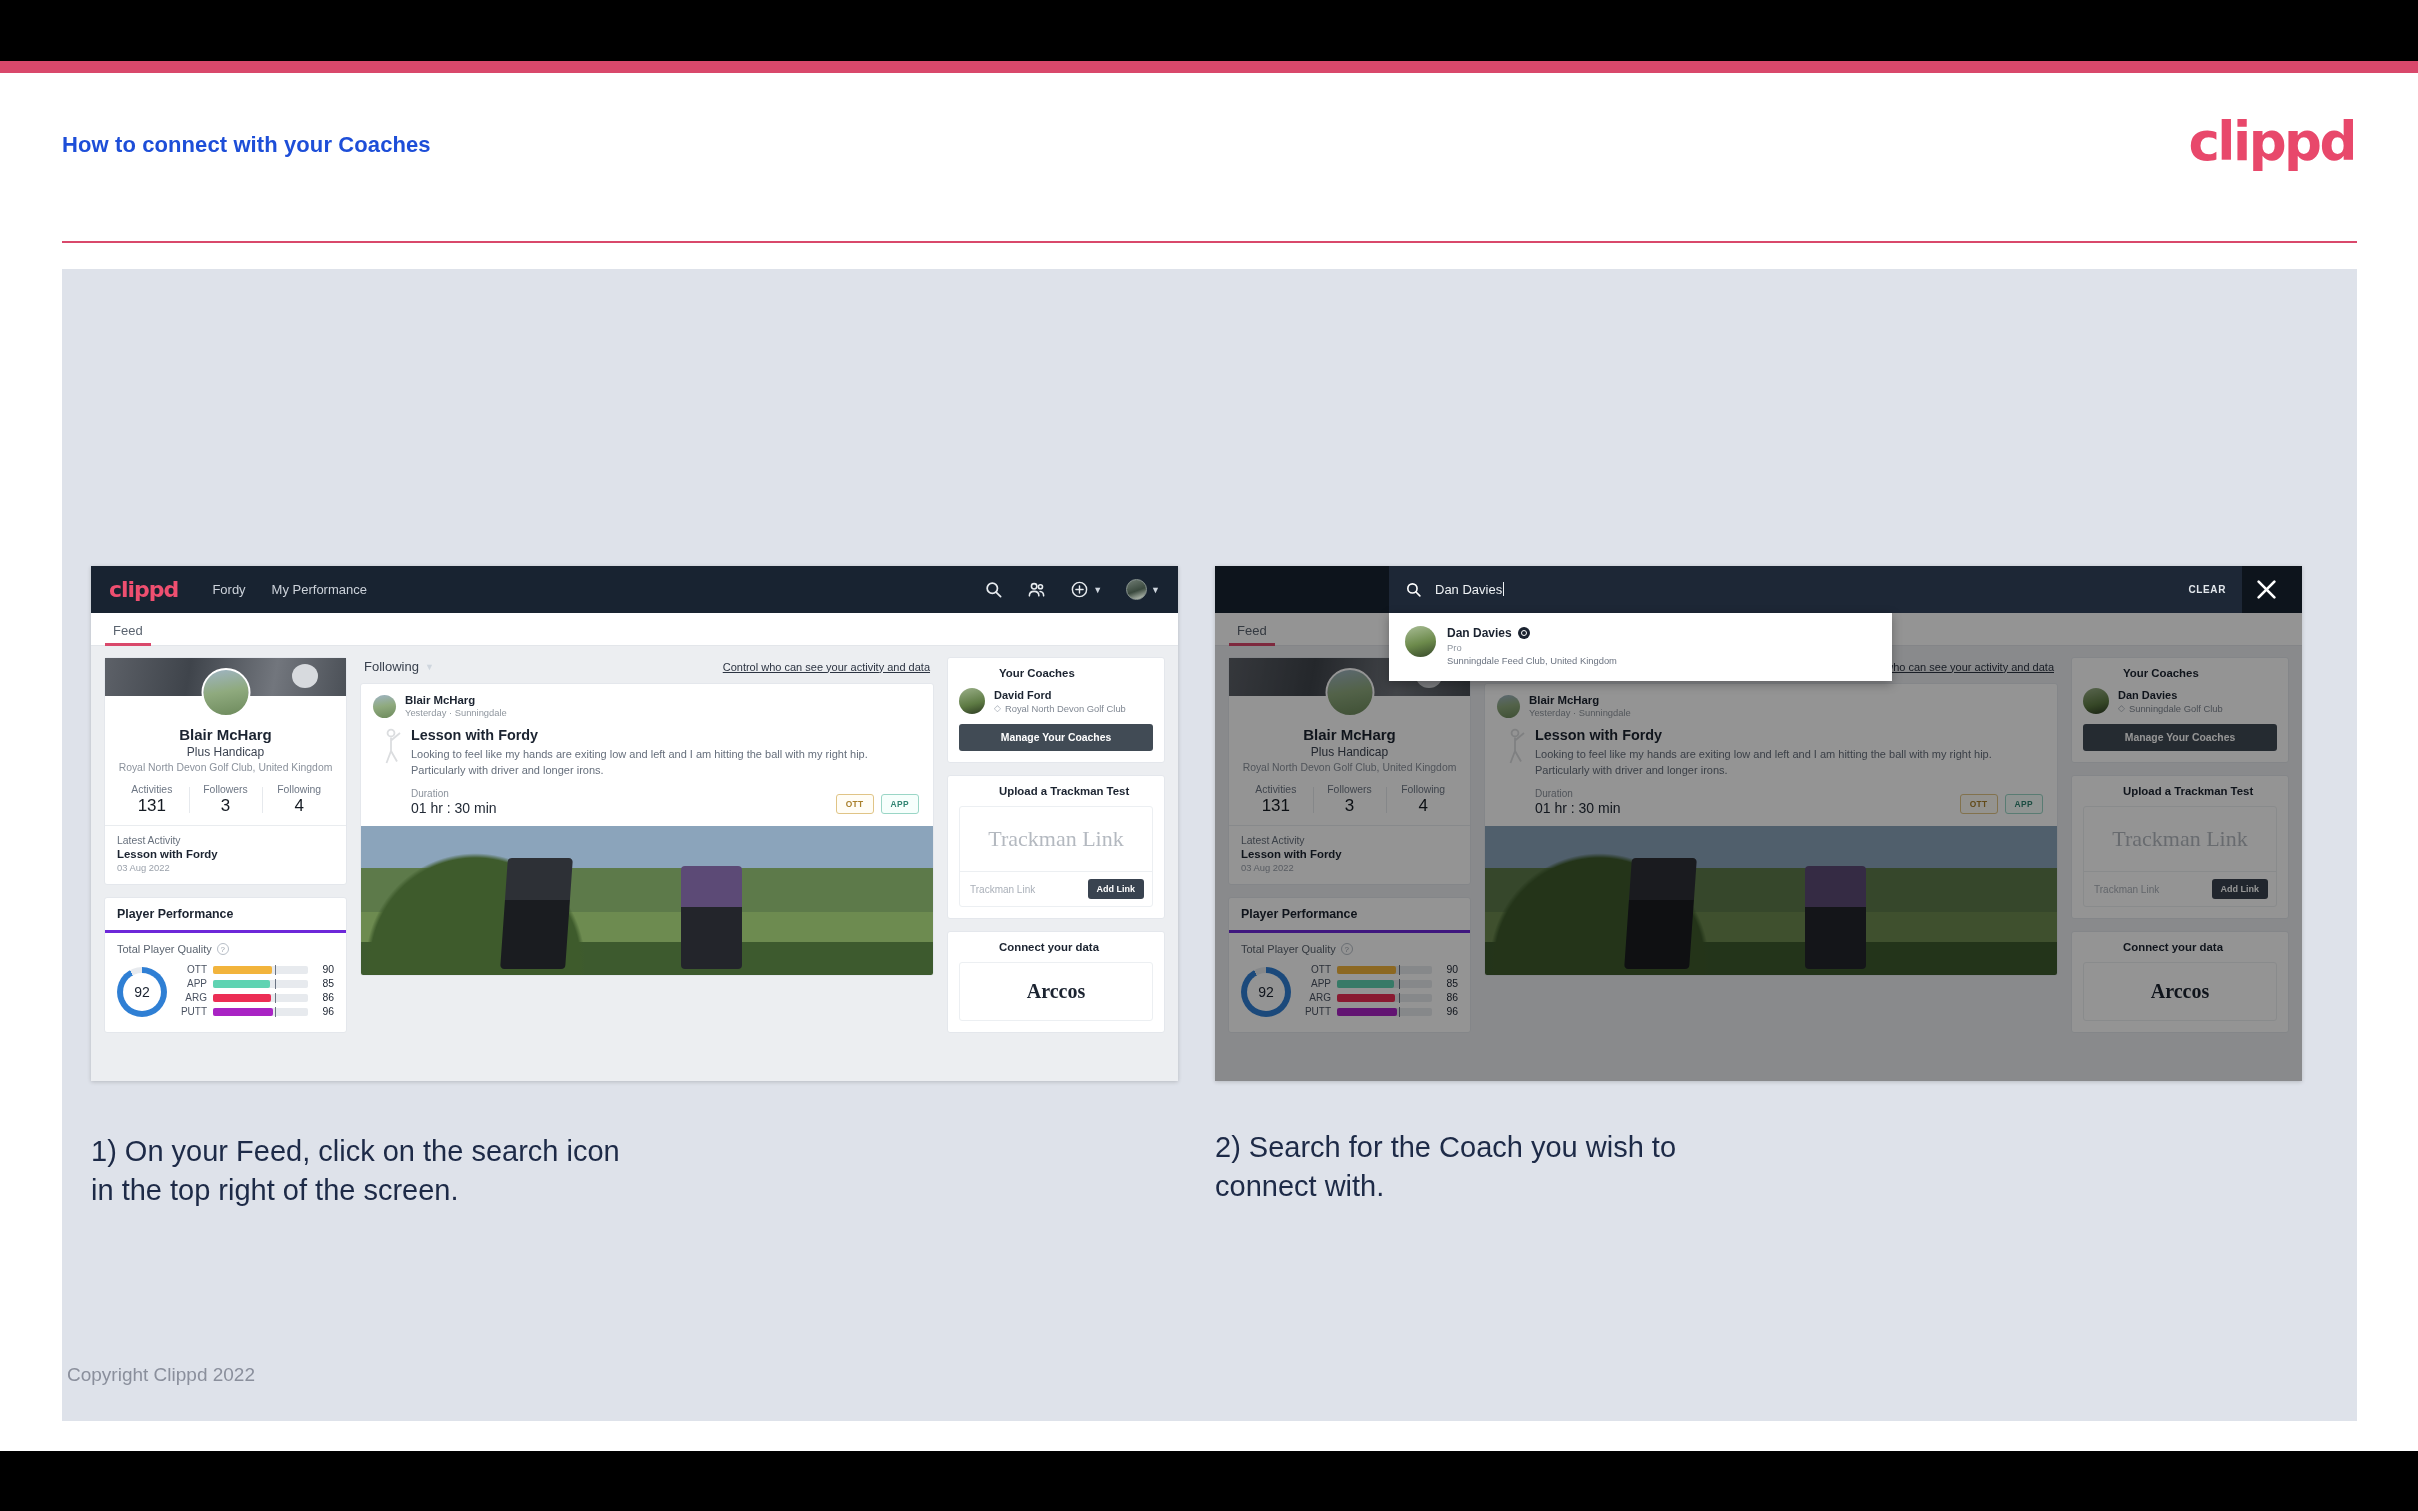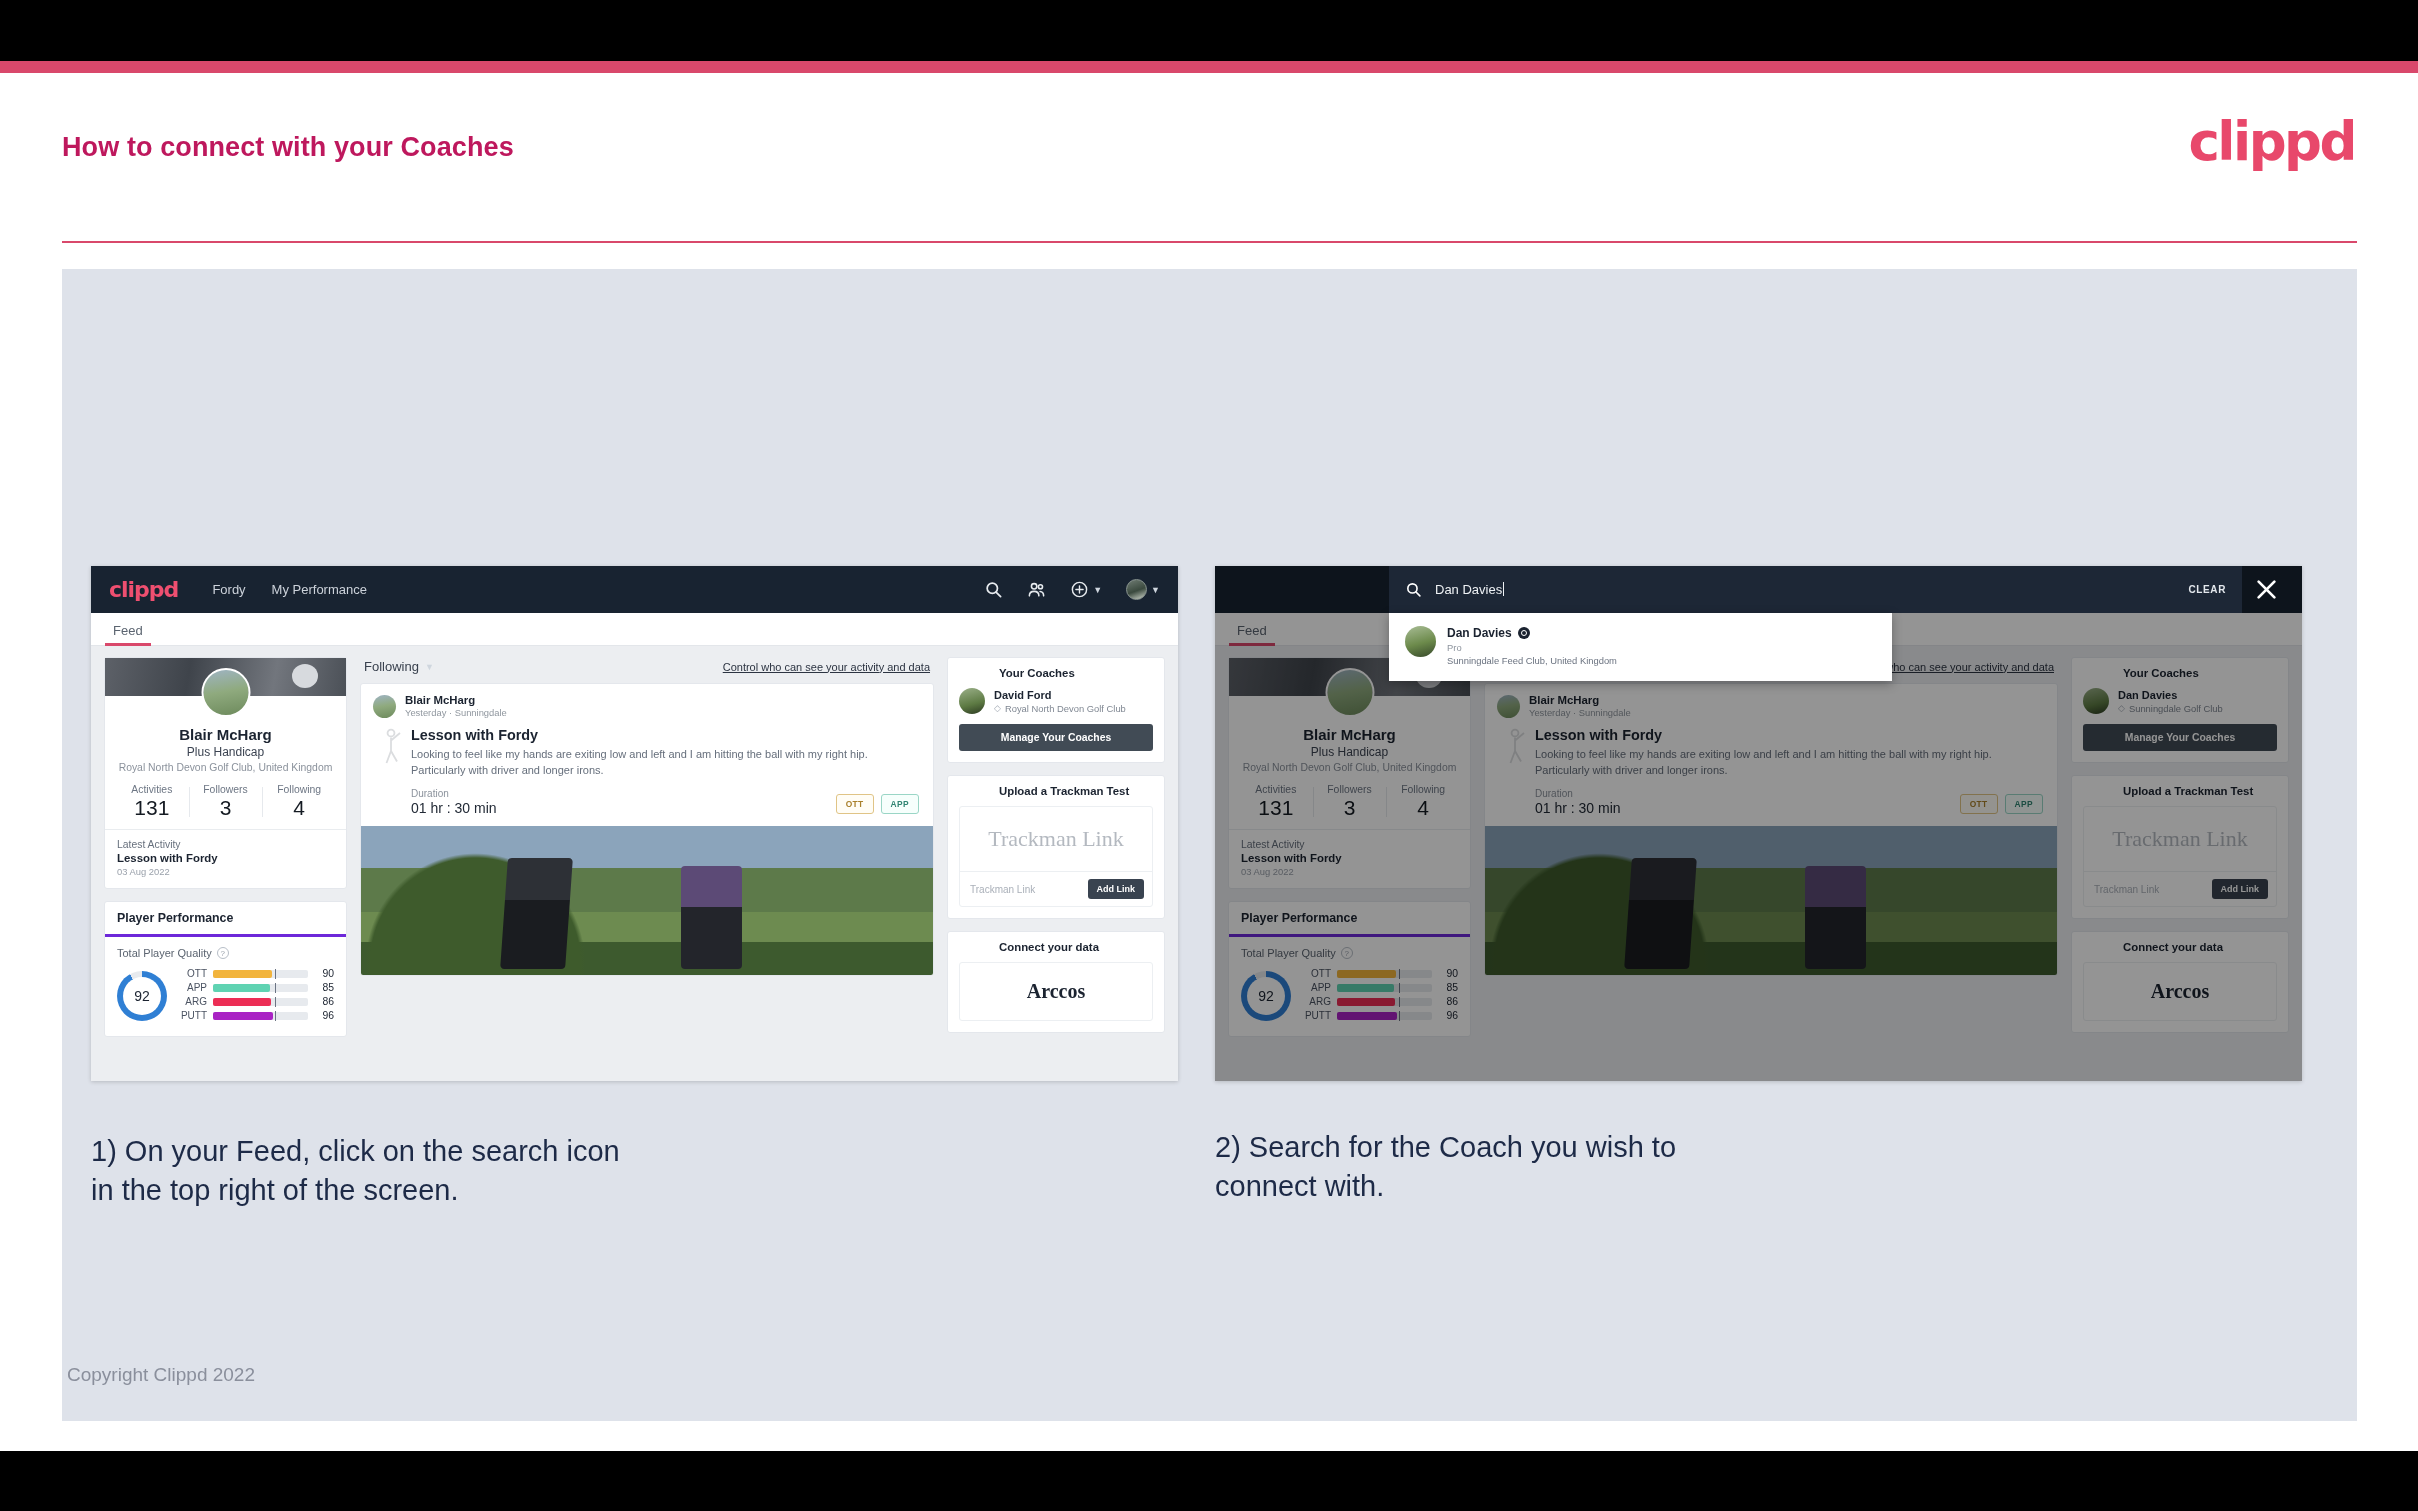--- a/index.html
+++ b/index.html
@@ -13,21 +13,21 @@
 
   
   .band-top    { position:absolute; left:0; top:0;    width:100%; height:61px;  background:#000; }
   .band-accent { position:absolute; left:0; top:61px; width:100%; height:12px;  background:#d9486b; }
   .band-bottom { position:absolute; left:0; bottom:0; width:100%; height:61px;  background:#000; }
 
   
   .hdr { position:absolute; left:0; top:73px; width:100%; height:168px; background:#fff; }
   .hdr-title {
     position:absolute; left:62px; top:59px;
-    font-size:27px; font-weight:700; color:#be185d; letter-spacing:0.1px;
+    font-size:22px; font-weight:700; color:#1d4ed8; letter-spacing:0.1px;
   }
   .logo {
     position:absolute; right:64px; top:38px;
     font-size:53px; font-weight:800; color:#e8486b;
     letter-spacing:-2.5px; font-family:"DejaVu Sans", sans-serif;
   }
   .hdr-rule { position:absolute; left:62px; right:62px; top:241px; height:2px; background:#d9486b; }
 
   
   .panel {
@@ -106,21 +106,21 @@
     background:linear-gradient(170deg,#9fb4c4 0%,#8faa7e 48%,#6d8a5c 100%);
   }
   .prof-body { padding:30px 10px 9px; text-align:center; }
   .prof-name { font-size:15px; font-weight:700; color:#1b2330; }
   .prof-sub  { font-size:12px; color:#3c4452; margin-top:2px; }
   .prof-club { font-size:10.4px; color:#8b929c; margin-top:3px; }
   .stats { display:flex; margin-top:11px; }
   .stat { flex:1; text-align:center; position:relative; }
   .stat + .stat::before { content:""; position:absolute; left:0; top:3px; bottom:3px; width:1px; background:#e6e9ed; }
   .stat-lab { font-size:10.4px; color:#6d7684; }
-  .stat-val { font-size:21px; font-weight:400; color:#141a22; margin-top:1px; }
+  .stat-val { font-size:17px; font-weight:400; color:#141a22; margin-top:1px; }
   .latest { border-top:1px solid #e9ecef; padding:9px 12px 11px; text-align:left; }
   .lat-t { font-size:10.4px; color:#67707d; }
   .lat-n { font-size:11.4px; font-weight:700; color:#1b2330; margin-top:2px; }
   .lat-d { font-size:9.4px; color:#9aa1ab; margin-top:2px; }
 
   
   .pp-head { padding:9px 12px; border-bottom:3px solid #6d28d9; font-size:12.4px; font-weight:700; color:#1b2330; }
   .pp-body { padding:10px 12px 12px; }
   .pp-tpq { font-size:11px; color:#5b6470; display:flex; align-items:center; gap:5px; }
   .qmark { width:12px; height:12px; border:1px solid #b7bec7; border-radius:50%;

